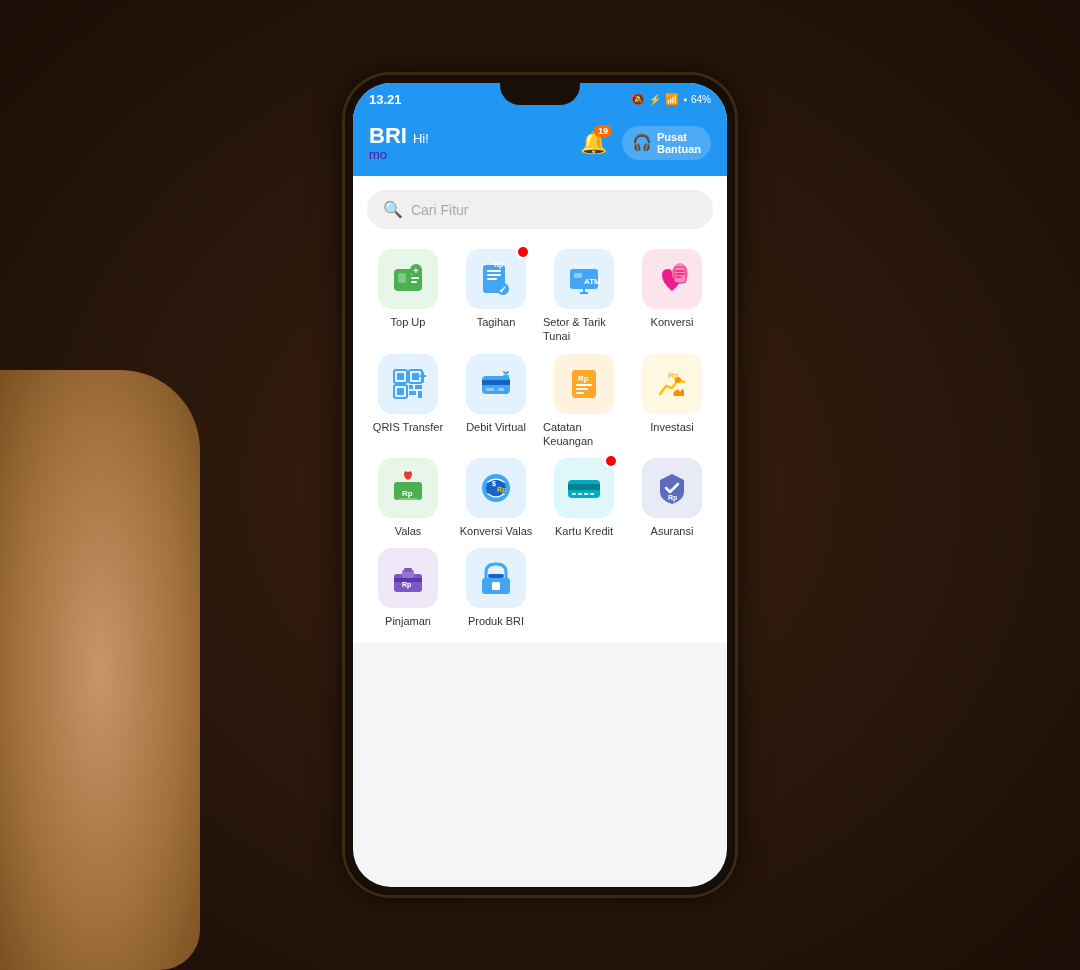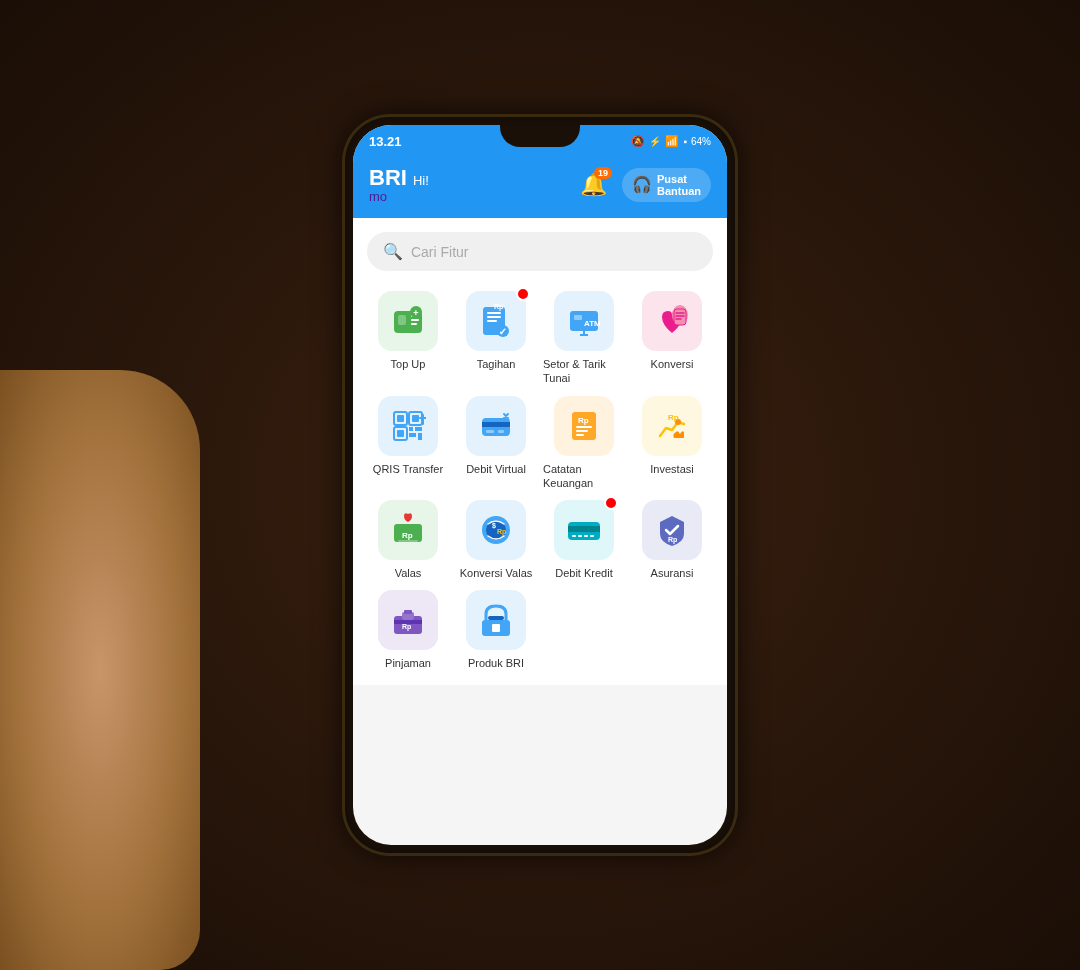--- a/index.html
+++ b/index.html
@@ -33,21 +33,21 @@
       z-index: 1;
     }
 
     
     .phone-frame {
       position: absolute;
       left: 50%;
       top: 50%;
       transform: translate(-50%, -50%);
       width: 390px;
-      height: 736px;
+      height: 820px;
       background: #1a1008;
       border-radius: 45px;
       box-shadow: 0 0 0 3px #3a2a10, 0 0 30px rgba(0,0,0,0.8), inset 0 0 10px rgba(0,0,0,0.5);
       z-index: 10;
       overflow: hidden;
     }
 
     .phone-screen {
       position: absolute;
       left: 8px;
@@ -499,21 +499,21 @@
     <rect x="2" y="10" width="32" height="18" rx="4" fill="#00ACC1"></rect>
     <rect x="2" y="14" width="32" height="6" fill="#00838F"></rect>
     <rect x="6" y="23" width="4" height="2" rx="1" fill="white"></rect>
     <rect x="12" y="23" width="4" height="2" rx="1" fill="white"></rect>
     <rect x="18" y="23" width="4" height="2" rx="1" fill="white"></rect>
     <rect x="24" y="23" width="4" height="2" rx="1" fill="white"></rect>
   </svg>
                 </div>
                 <div class="badge-red"></div>
               </div>
-              <span class="feature-label">Debit Kredit</span>
+              <span class="feature-label">Kartu Kredit</span>
             </div>
             <div class="feature-item">
               <div class="feature-icon-wrap">
                 <div class="feature-icon ic-asuransi">
                   <svg viewBox="0 0 36 36" fill="none">
     <path d="M18 4 L30 10 L30 22 Q30 30 18 34 Q6 30 6 22 L6 10 Z" fill="#5C6BC0"></path>
     <path d="M12 18 L16 22 L24 14" stroke="white" stroke-width="2.5" stroke-linecap="round" stroke-linejoin="round"></path>
     <text x="14" y="30" fill="white" font-size="7" font-weight="bold">Rp</text>
   </svg>
                 </div>

